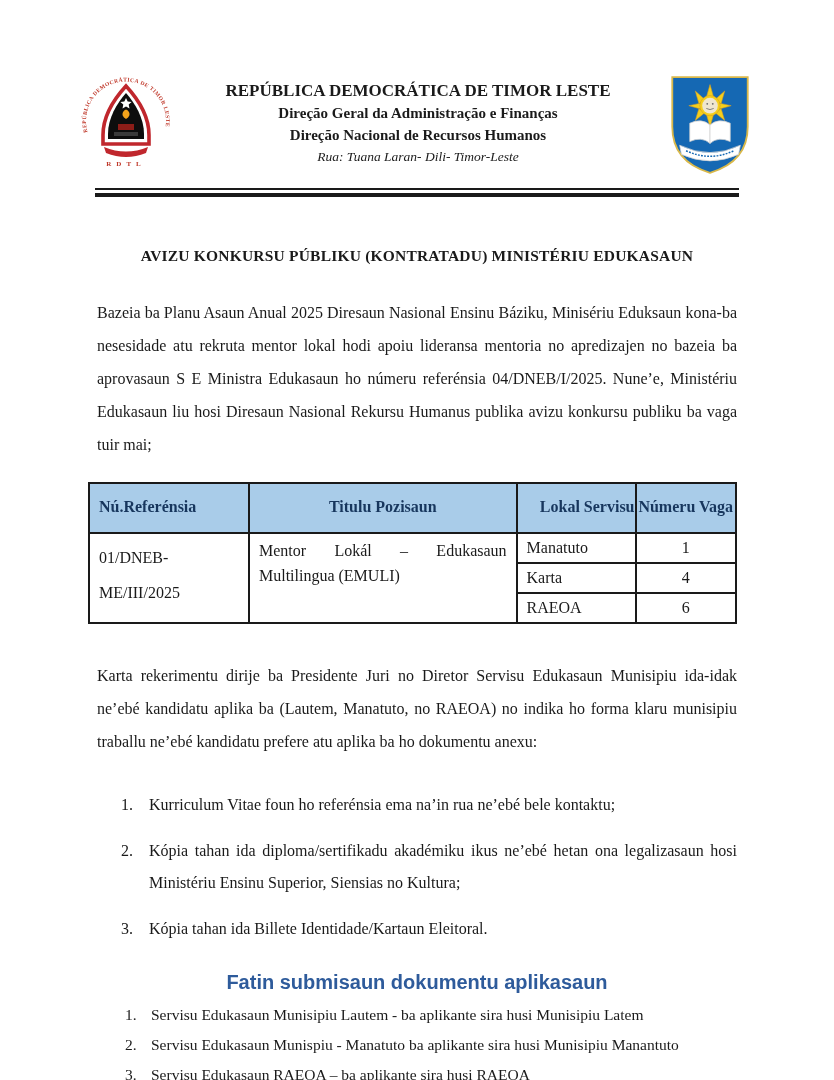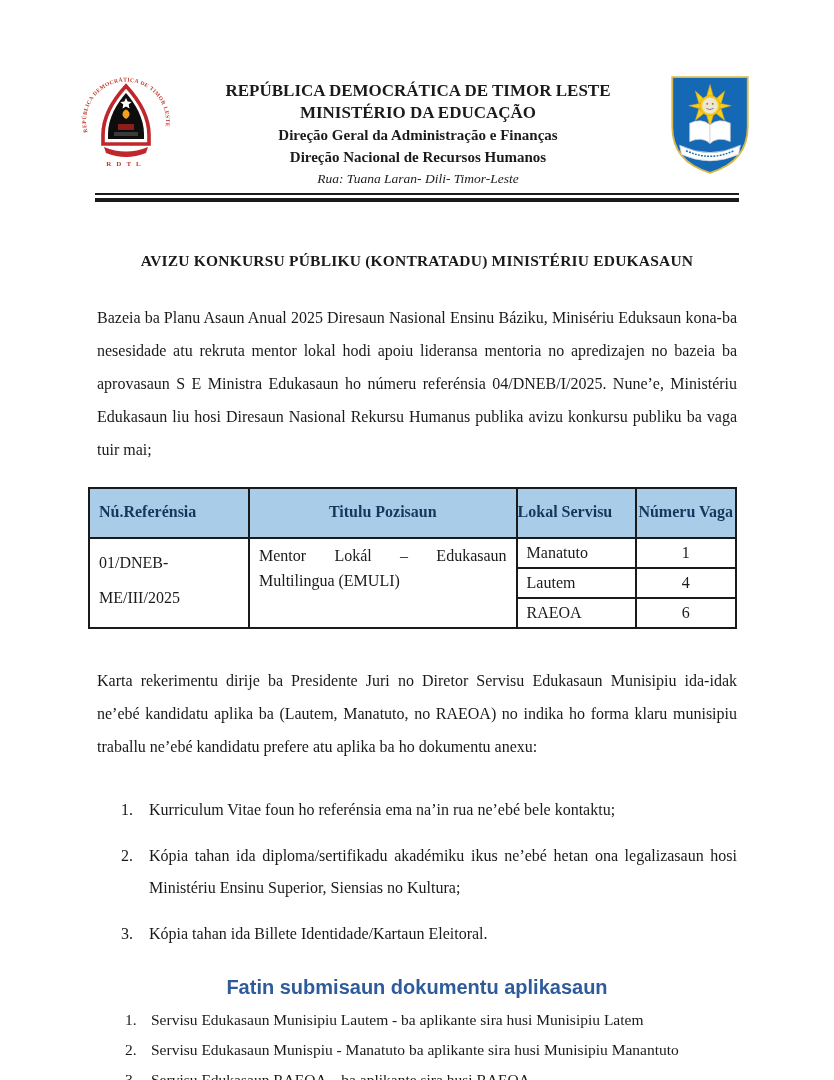--- a/index.html
+++ b/index.html
@@ -44,21 +44,21 @@
     margin:20px 0 0 88px;border-collapse:collapse;width:649px;
     font-size:16px;table-layout:fixed;
   }
   table.vacancy td,table.vacancy th{border:2px solid #1a1a1a;}
   table.vacancy th{
     background:var(--table_header_bg);color:var(--table_header_text);
     font-weight:bold;height:50px;vertical-align:middle;line-height:1.3;
   }
   th.h-ref{width:156px;text-align:left;padding-left:9px;}
   th.h-pos{width:261px;text-align:center;}
-  th.h-lok{width:116px;text-align:left;}
+  th.h-lok{width:116px;text-align:right;}
   th.h-num{width:98px;text-align:center;}
   td.c-ref{vertical-align:middle;padding:6px 8px 12px 9px;line-height:2.2;}
   td.c-pos{vertical-align:top;padding:5px 9px;text-align:justify;line-height:1.55;}
   td.c-loc{padding:4px 4px 4px 9px;height:26px;text-align:left;}
   td.c-num{text-align:center;}
   
   .num-list{margin:30px 97px 0 97px;}
   .num-item{display:flex;margin-bottom:14px;font-size:16px;line-height:2.0;}
   .num-item .n{width:28px;flex:0 0 auto;padding-left:24px;box-sizing:content-box;}
   .num-item .t{flex:1;text-align:justify;}
@@ -99,21 +99,20 @@
         <path d="M44,52 h16 v6 h-16 Z" fill="#8c1d18"></path>
         <path d="M40,60 h24 v4 h-24 Z" fill="#3a3a3a"></path>
 
         <path d="M30,75 Q52,84 74,75 L72,81 Q52,89 32,81 Z" fill="#c0272d"></path>
         <text x="52" y="94" text-anchor="middle" font-size="7" fill="#c0392b" letter-spacing="5" font-weight="bold" font-family="Liberation Serif, serif">RDTL</text>
       </svg>
     </div>
 
     <div class="head-text">
       <div class="head-line1">REPÚBLICA DEMOCRÁTICA DE TIMOR LESTE</div>
-      <div class="head-line2">MINISTÉRIO DA EDUCAÇÃO</div>
       <div class="head-line3">Direção Geral da Administração e Finanças</div>
       <div class="head-line4">Direção Nacional de Recursos Humanos</div>
       <div class="head-address">Rua: Tuana Laran- Dili- Timor-Leste</div>
     </div>
 
     <div class="logo-box">
       <svg width="92" height="106" viewBox="0 0 100 112" aria-hidden="true">
 
         <path d="M9,4 H91 V58 Q91,96 50,108 Q9,96 9,58 Z" fill="#1568b3" stroke="#d9b84a" stroke-width="2"></path>
 
@@ -161,21 +160,21 @@
       <tr>
         <td class="c-ref" rowspan="3">
           <div>01/DNEB-</div>
           <div>ME/III/2025</div>
         </td>
         <td class="c-pos" rowspan="3">Mentor Lokál – Edukasaun Multilingua (EMULI)</td>
         <td class="c-loc">Manatuto</td>
         <td class="c-num">1</td>
       </tr>
       <tr>
-        <td class="c-loc">Lautem</td>
+        <td class="c-loc">Karta</td>
         <td class="c-num">4</td>
       </tr>
       <tr>
         <td class="c-loc">RAEOA</td>
         <td class="c-num">6</td>
       </tr>
     </tbody>
   </table>
 
   <p class="para" style="margin-top:36px;">Karta rekerimentu dirije ba Presidente Juri no Diretor Servisu Edukasaun Munisipiu ida-idak ne’ebé kandidatu aplika ba (Lautem, Manatuto, no RAEOA) no indika ho forma klaru munisipiu traballu ne’ebé kandidatu prefere atu aplika ba ho dokumentu anexu:</p>

